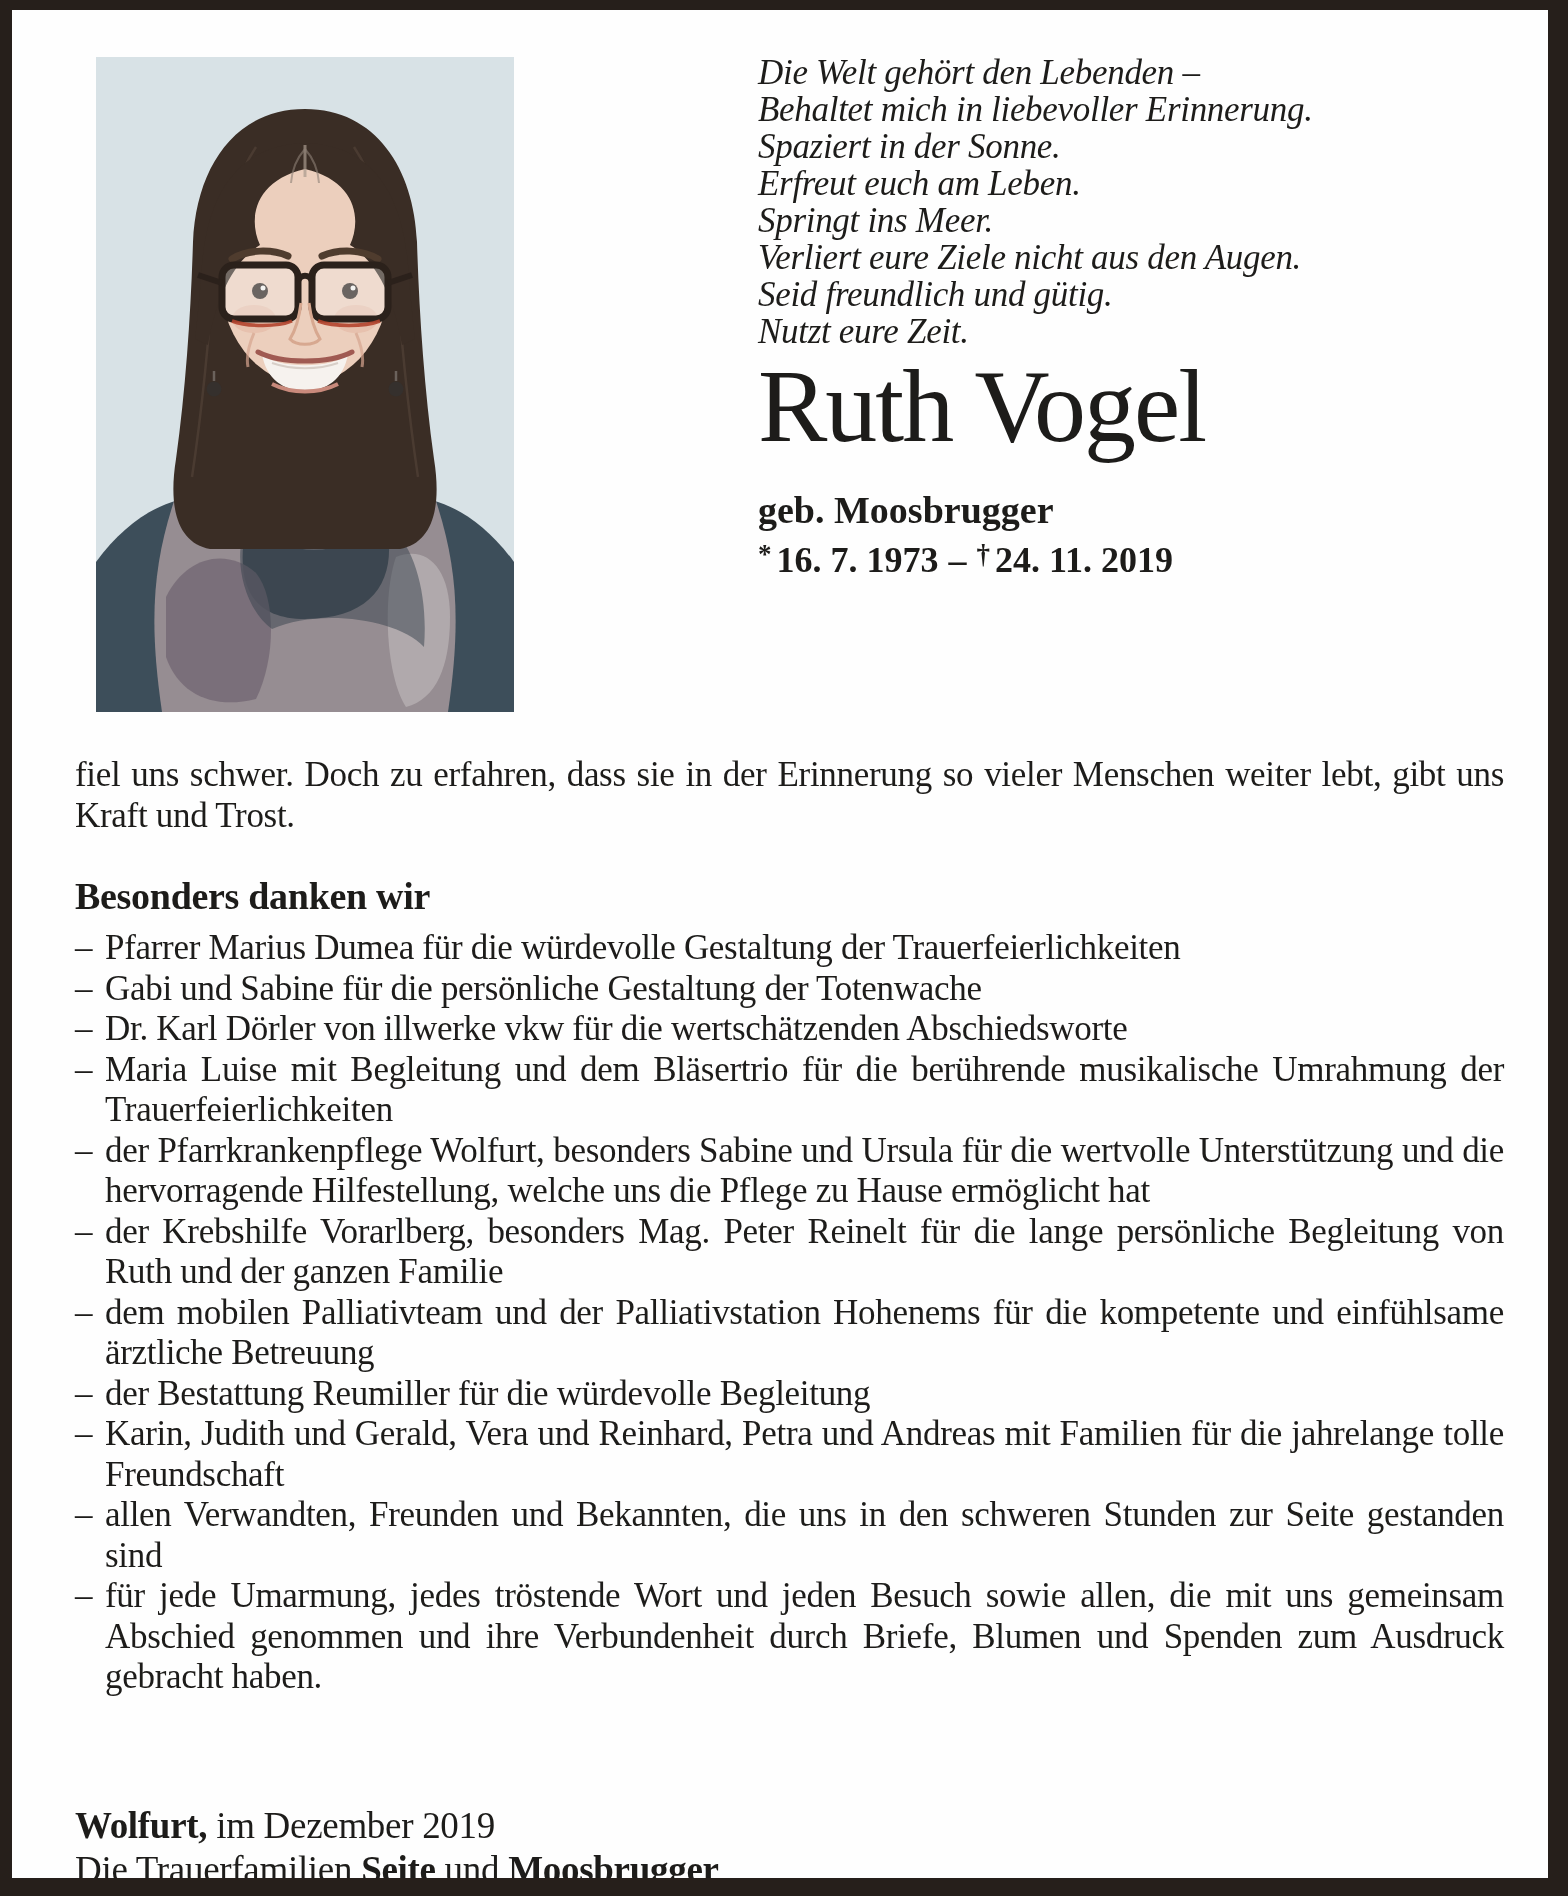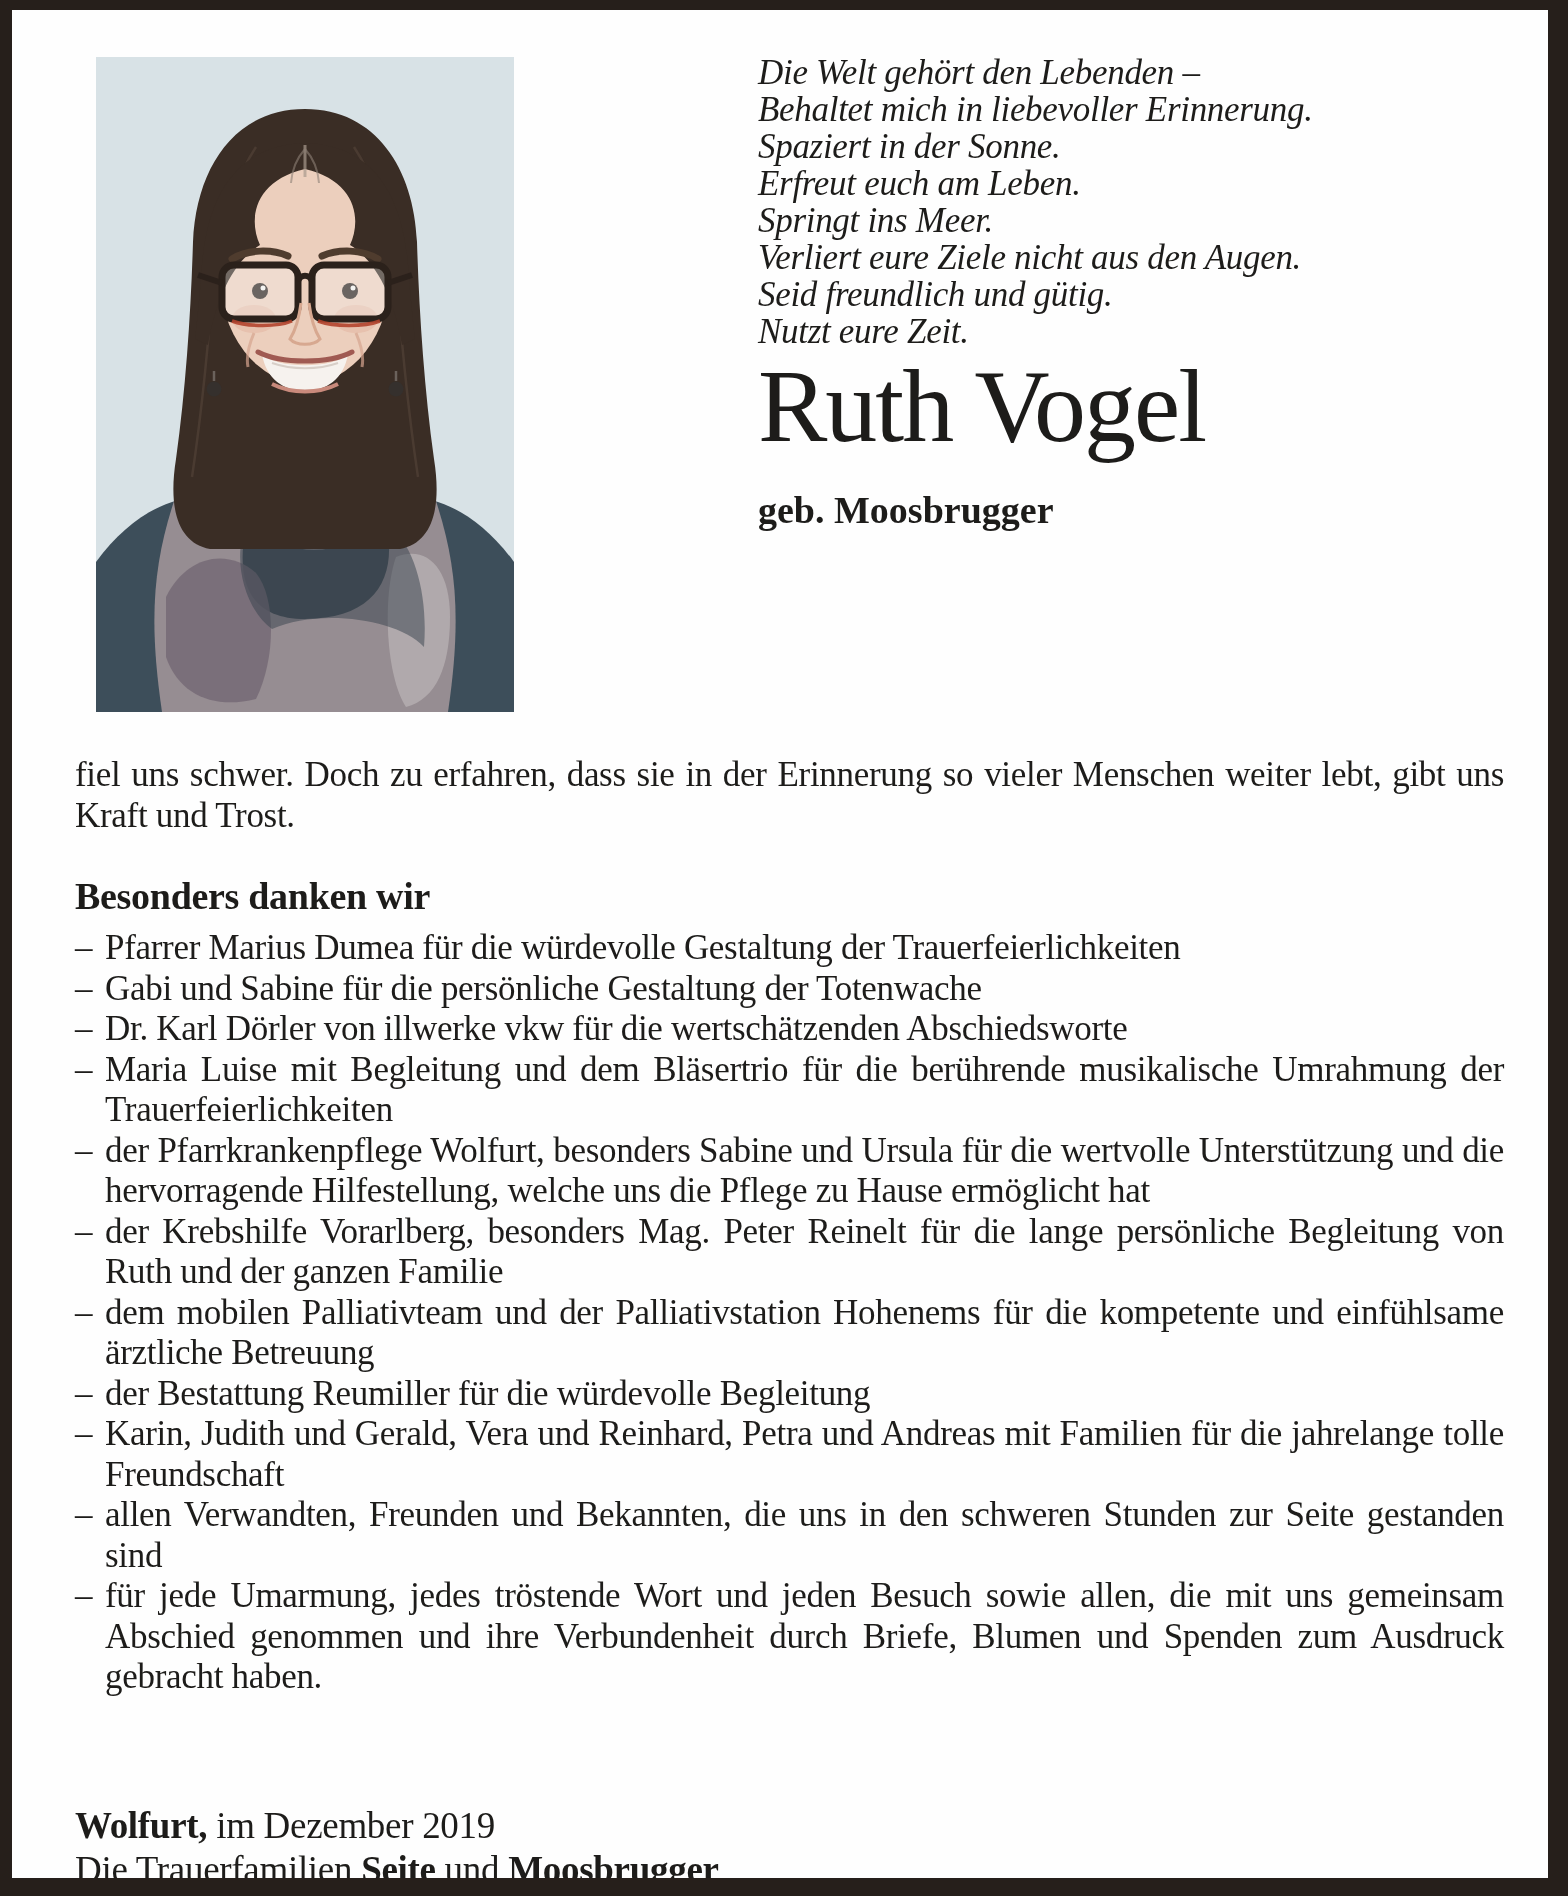--- a/index.html
+++ b/index.html
@@ -120,20 +120,23 @@
         <div class="poem-line">Behaltet mich in liebevoller Erinnerung.</div>
         <div class="poem-line">Spaziert in der Sonne.</div>
         <div class="poem-line">Erfreut euch am Leben.</div>
         <div class="poem-line">Springt ins Meer.</div>
         <div class="poem-line">Verliert eure Ziele nicht aus den Augen.</div>
         <div class="poem-line">Seid freundlich und gütig.</div>
         <div class="poem-line">Nutzt eure Zeit.</div>
       </div>
       <h1 class="name">Ruth Vogel</h1>
       <div class="maiden">geb. Moosbrugger</div>
+      <div class="dates">
+        <span class="sym">*</span><span>16. 7. 1973</span><span class="sep">–</span><span class="sym">†</span><span>24. 11. 2019</span>
+      </div>
     </div>
 
     <p class="body-par">fiel uns schwer. Doch zu erfahren, dass sie in der Erinnerung so vieler Menschen weiter lebt, gibt uns Kraft und Trost.</p>
 
     <h2 class="thanks-heading">Besonders danken wir</h2>
     <ul class="thanks-list">
       <li class="thanks-item">
           <span class="marker">–</span>
           <span class="item-text">Pfarrer Marius Dumea für die würdevolle Gestaltung der Trauerfeierlichkeiten</span>
         </li>

